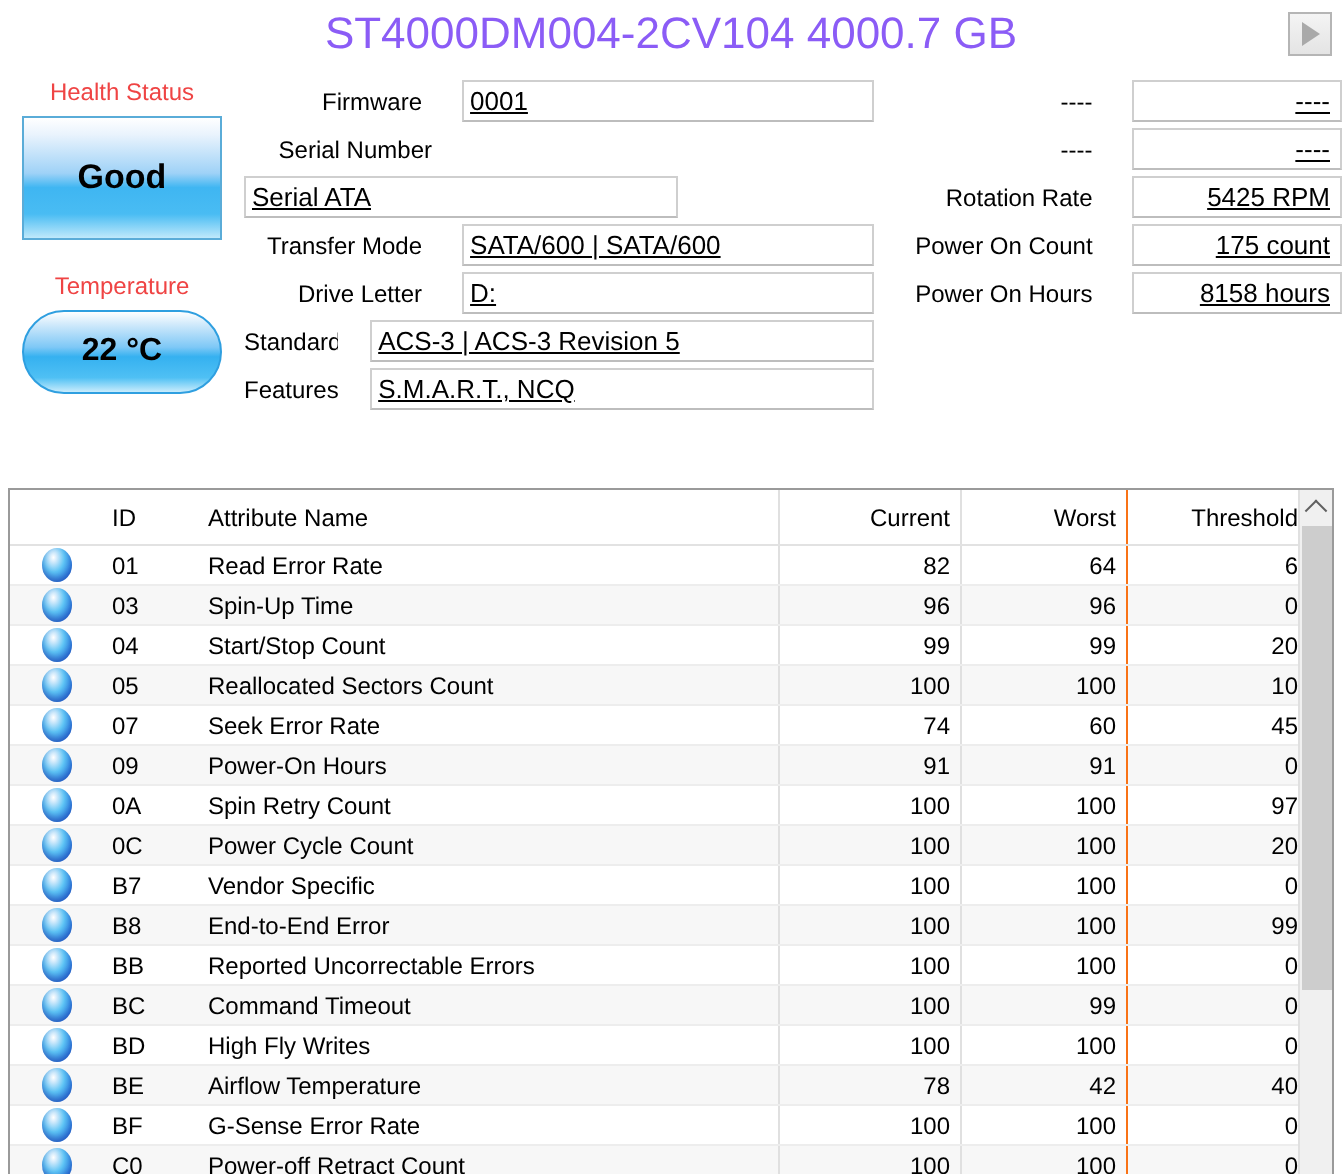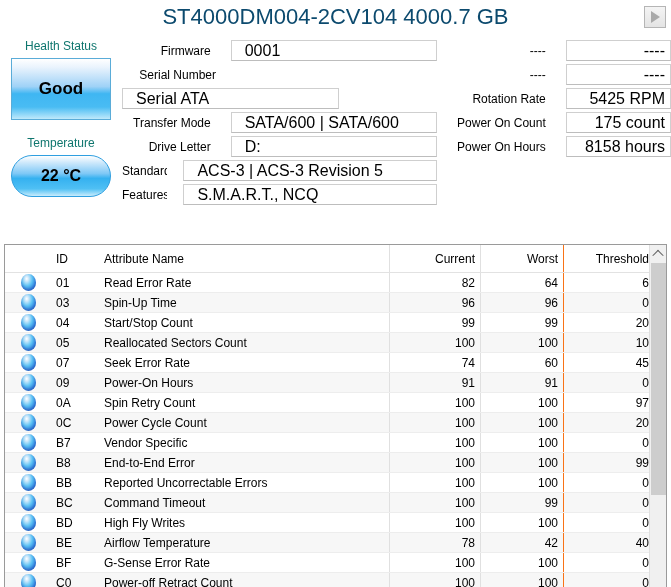--- a/index.html
+++ b/index.html
@@ -24,21 +24,21 @@
   }
   #disk-title {
     position: absolute;
     left: 0;
     right: 0;
     top: 2px;
     text-align: center;
     font-size: 22px;
     font-weight: normal;
     letter-spacing: 0px;
-    color: #0c4a6e;
+    color: #8b5cf6;
     line-height: 30px;
   }
   #next-disk-button {
     position: absolute;
     right: 5px;
     top: 6px;
     width: 22px;
     height: 22px;
     border: 1px solid #b5b5b5;
     background: linear-gradient(to bottom, #f4f4f4 0%, #e4e4e4 100%);
@@ -64,21 +64,21 @@
   
   #status-col {
     position: absolute;
     left: 0px;
     top: 0px;
     width: 122px;
     text-align: center;
   }
   .status-caption {
     font-size: 12px;
-    color: #0f766e;
+    color: #ef4444;
     line-height: 14px;
   }
   #health-caption { margin-top: 6px; }
   #health-button {
     width: 100px;
     height: 62px;
     margin: 5px auto 0 auto;
     border: 1px solid #5aacd8;
     box-sizing: border-box;
     background: linear-gradient(to bottom,
@@ -133,25 +133,26 @@
     line-height: 19px;
     white-space: nowrap;
     overflow: hidden;
   }
   .field-value {
     border: 1px solid #cfcfcf;
     border-bottom-color: #bdbdbd;
     box-sizing: border-box;
     height: 21px;
     line-height: 19px;
-    font-size: 16px;
-    padding: 0 13px;
+    font-size: 13px;
+    padding: 0 3px;
     background: #ffffff;
     overflow: hidden;
     white-space: nowrap;
+    text-decoration: underline;
   }
 
   #left-fields {
     position: absolute;
     left: 122px;
     top: 4px;
     width: 315px;
   }
   #left-fields .field-label { width: 94px; }
   #left-fields .field-value { width: 217px; text-align: left; }

